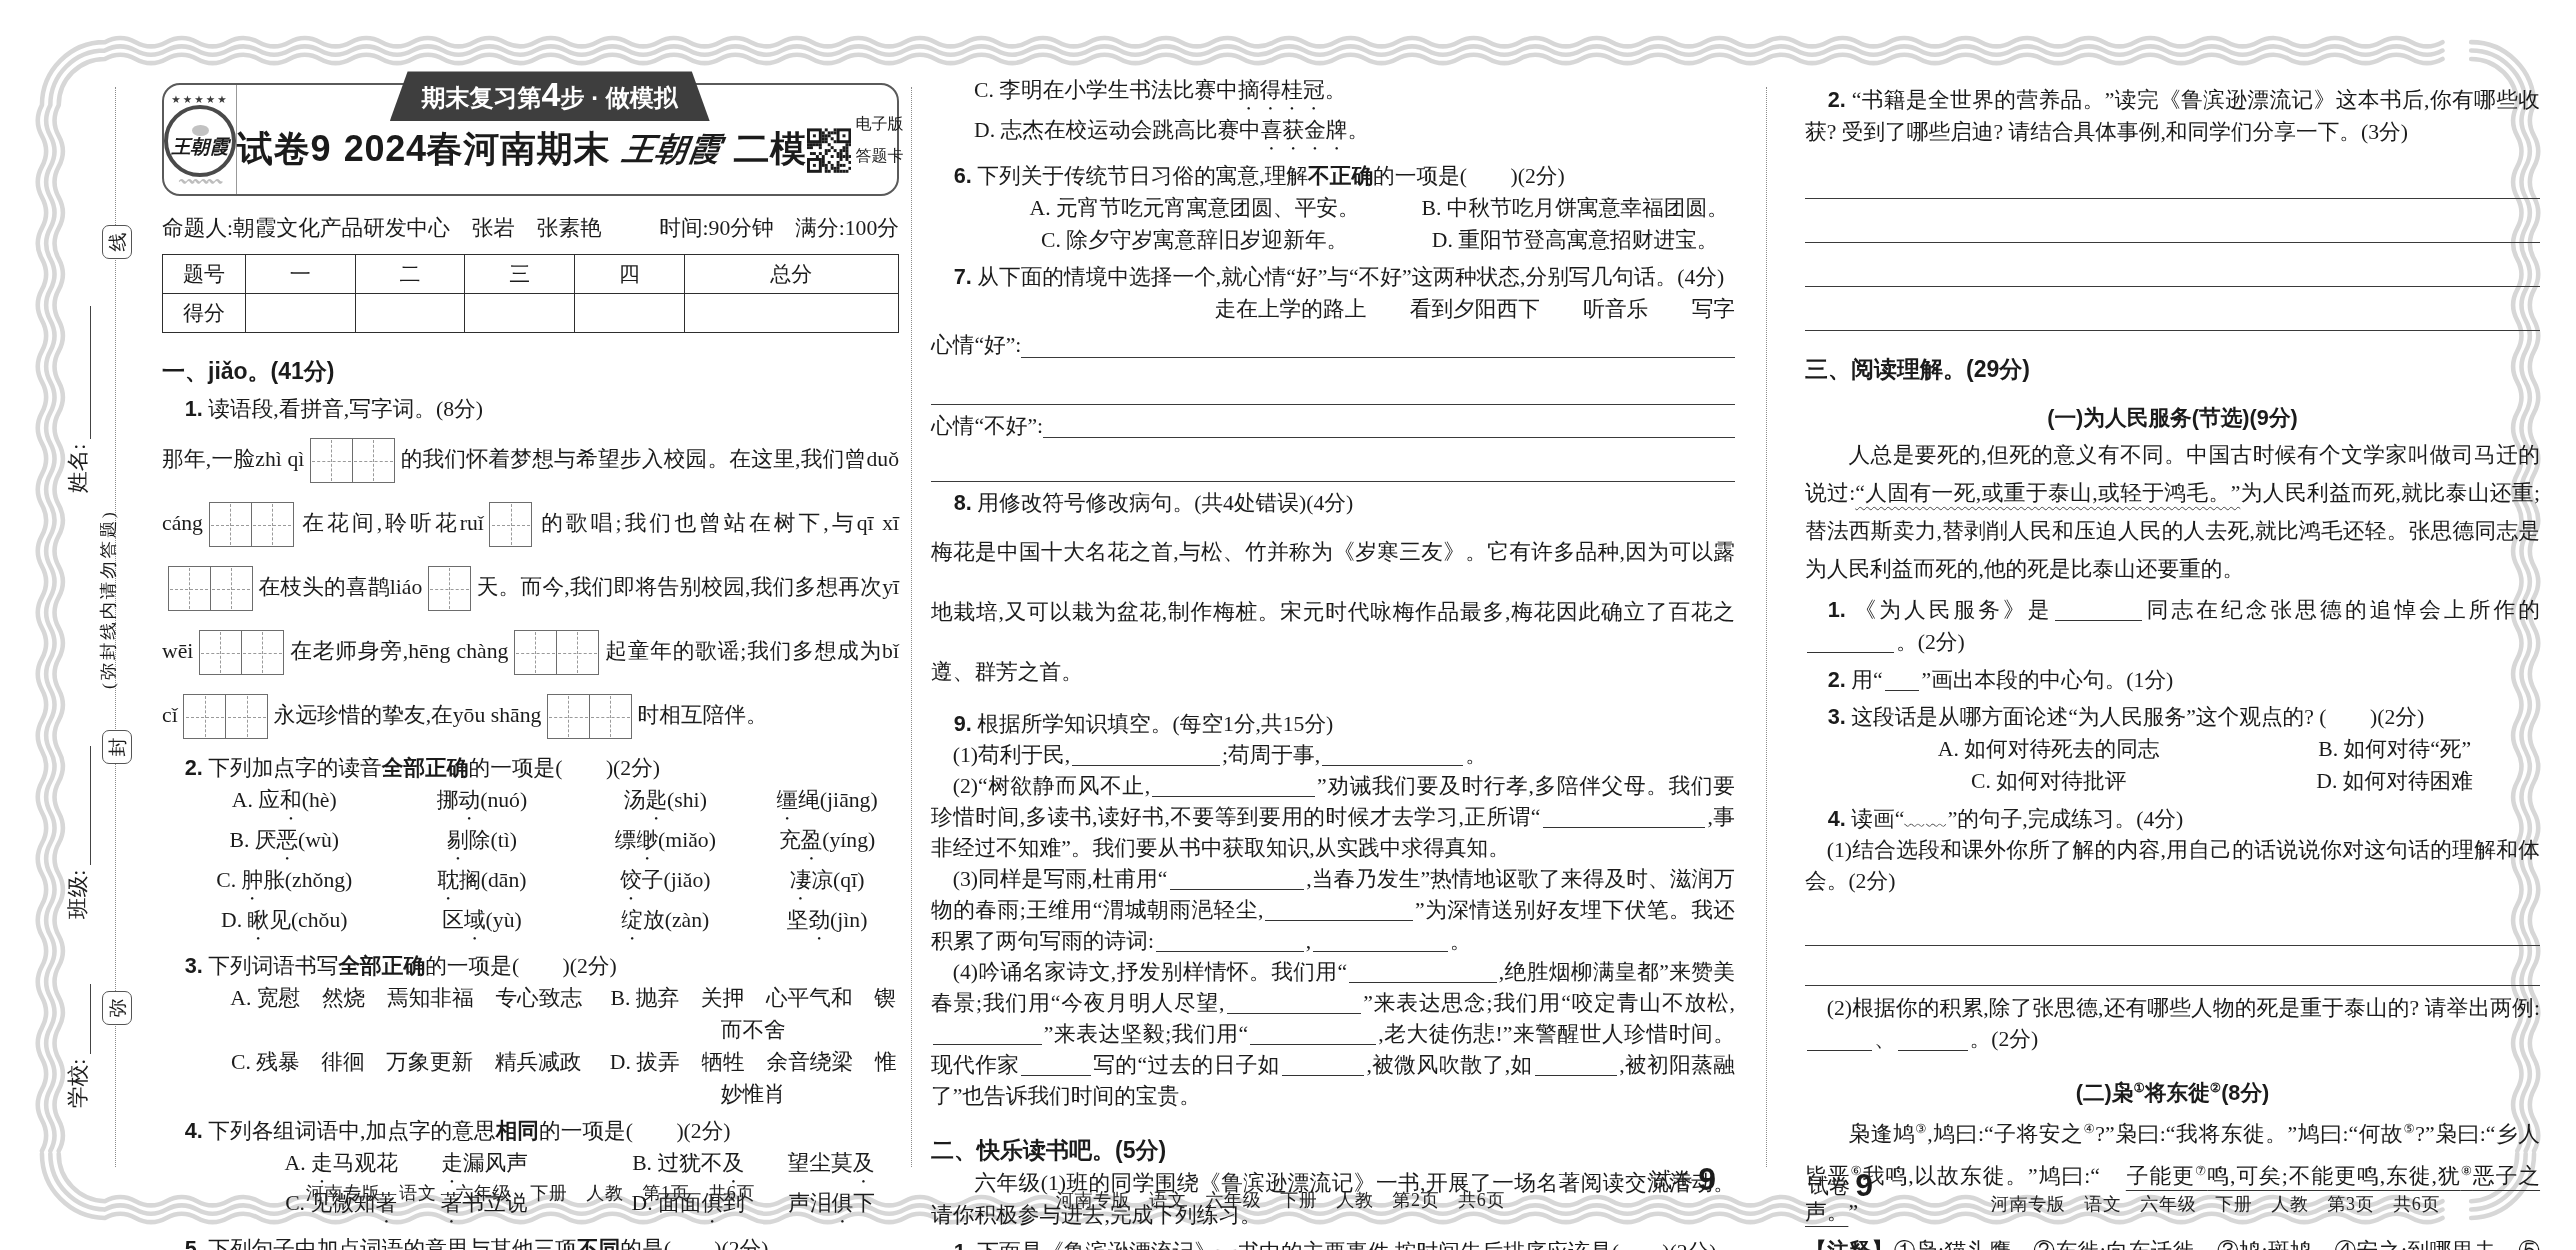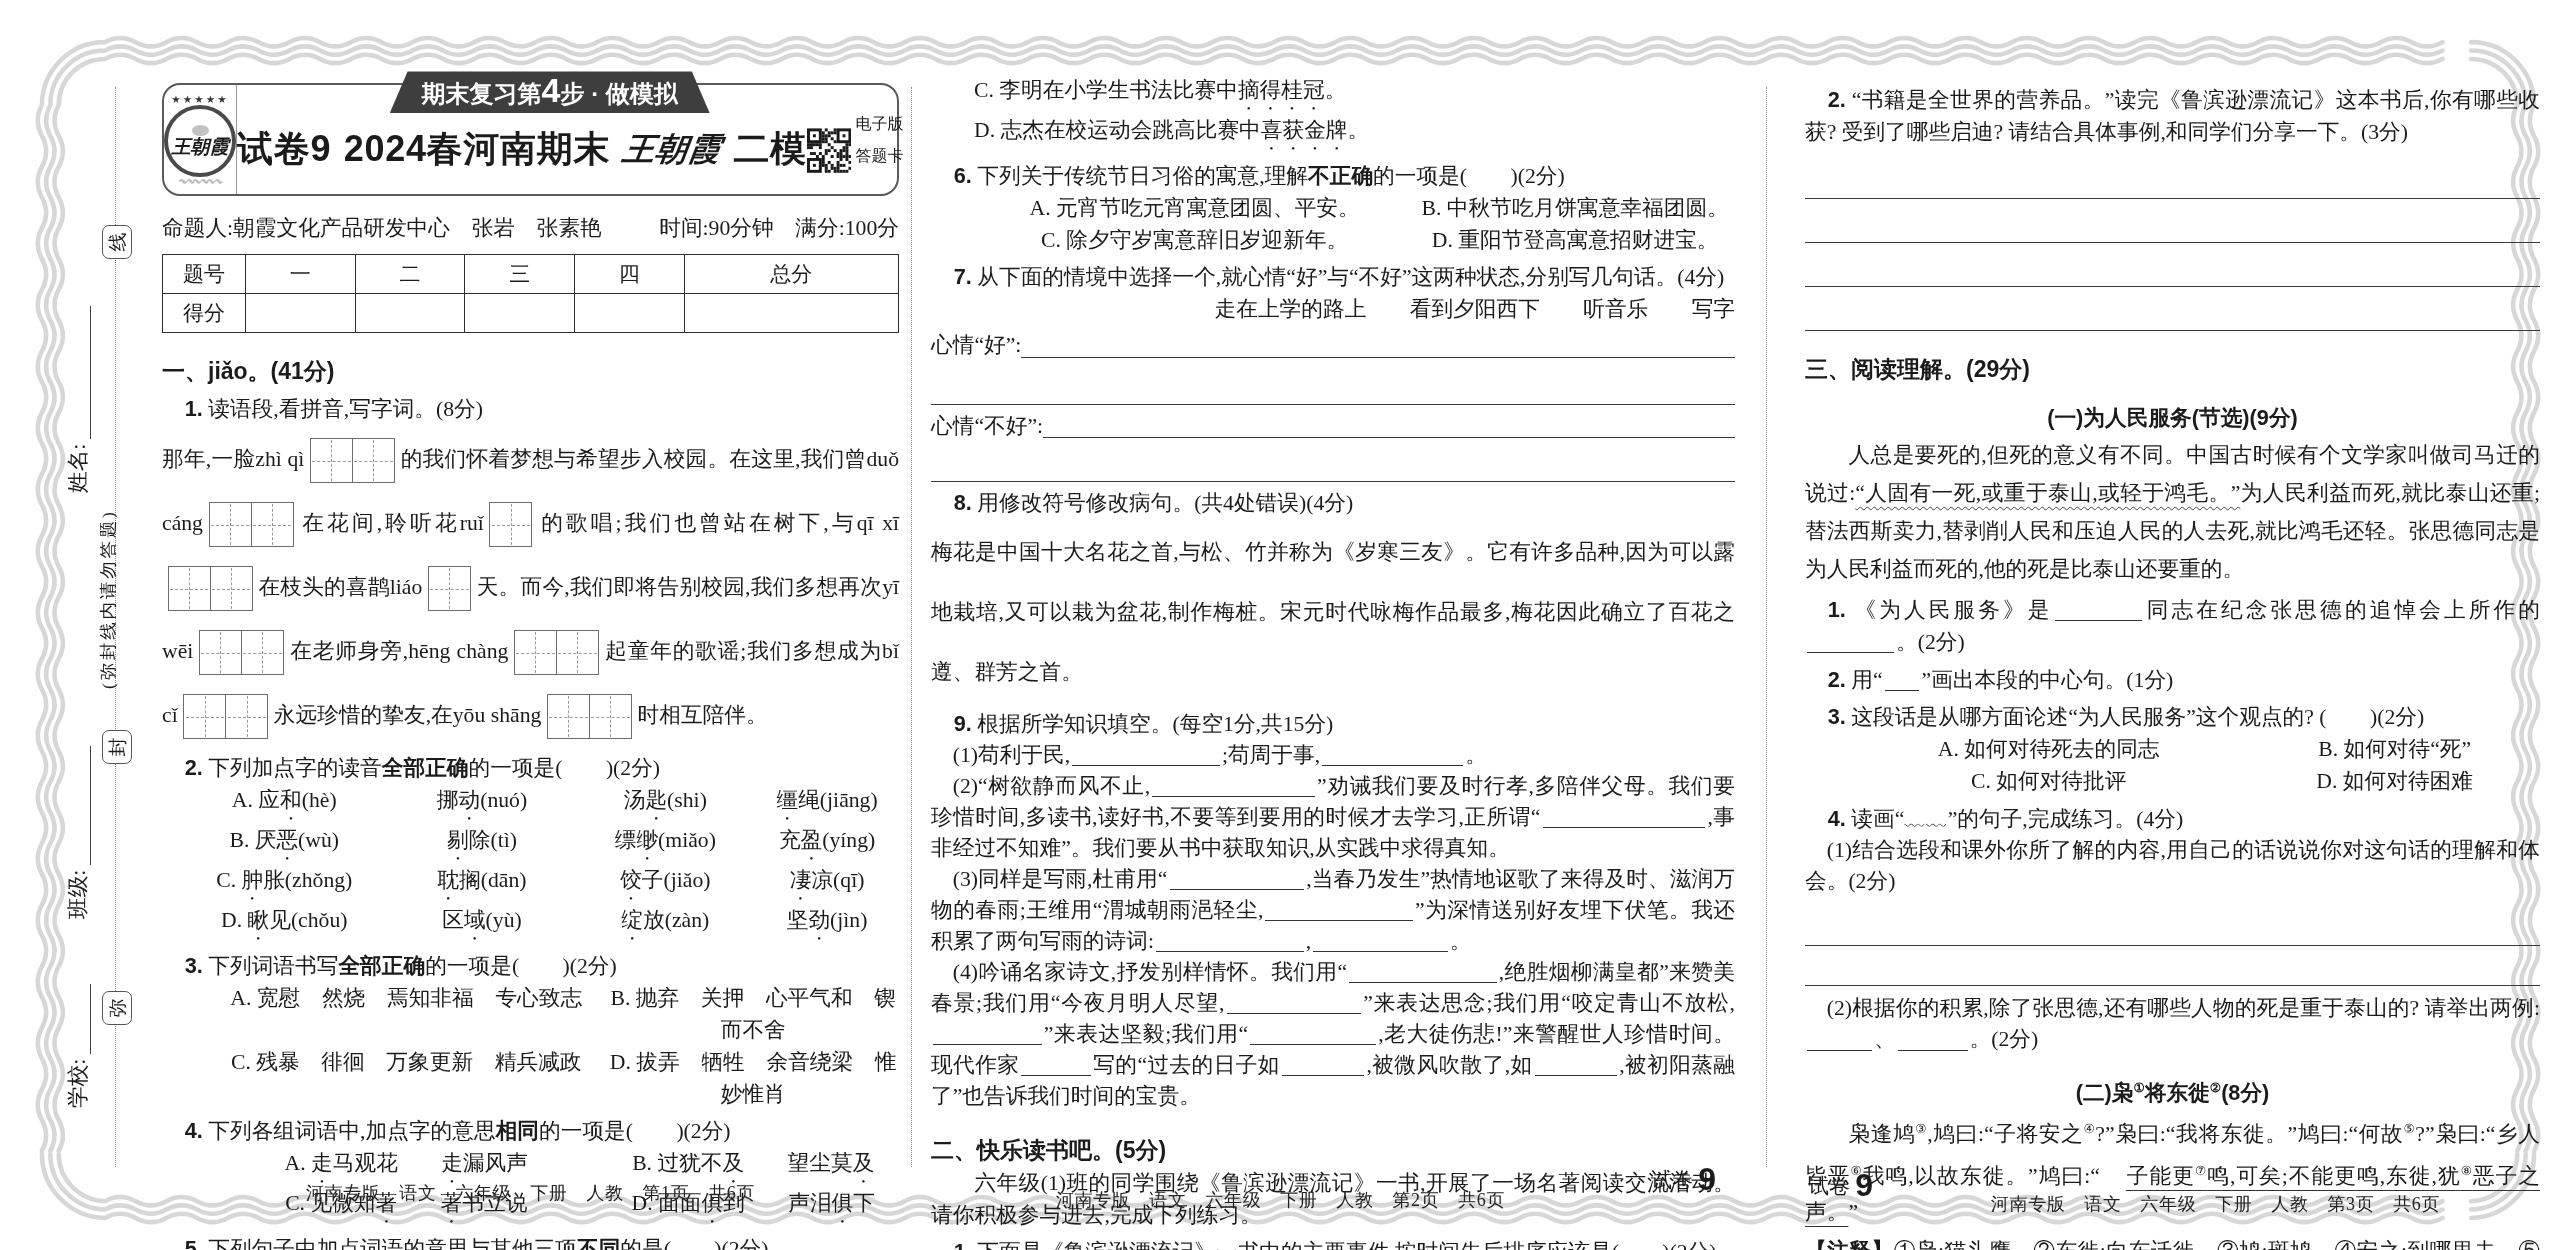--- a/index.html
+++ b/index.html
@@ -16,21 +16,21 @@
            display:flex;align-items:center;justify-content:center;font-size:19px;z-index:3;}
   .sealbox span{display:inline-block;transform:rotate(-90deg);}
   
   .col{position:absolute;top:82px;}
   #col1{left:162px;width:737px;}
   #col2{left:931px;top:74px;width:804px;}
   #col3{left:1805px;top:78px;width:735px;}
   
   .headbox{position:relative;height:109px;border:2.1px solid #5a5a5a;border-radius:18px;display:flex;align-items:stretch;margin-top:1.4px;}
   .banner{position:absolute;top:-14px;left:50%;transform:translateX(-44%);background:#3e3e3e;color:#fff;
-          font-family:"Liberation Sans",sans-serif;font-weight:bold;font-size:24px;line-height:39px;padding:0 32px;
+          font-family:"Liberation Sans",sans-serif;font-weight:bold;font-size:24px;line-height:47px;padding:0 32px;
           clip-path:polygon(18px 0,calc(100% - 18px) 0,100% 100%,0 100%);white-space:nowrap;z-index:2;}
   .banner b{font-size:34px;font-family:"Liberation Sans",sans-serif;}
   .logozone{width:112px;border-right:1.4px solid #999;display:flex;flex-direction:column;align-items:center;justify-content:center;border-radius:17px 0 0 17px;}
   .stars{font-size:10.5px;letter-spacing:2.1px;color:#3a3a3a;line-height:11.2px;}
   .ring{width:64px;height:64px;border:4.9px solid #4a4a4a;border-radius:50%;display:flex;flex-direction:column;align-items:center;justify-content:center;}
   .face{width:17px;height:11.2px;background:#c2c2c2;border-radius:50%;}
   .brandname{font-style:italic;font-weight:bold;font-size:19px;line-height:21px;font-family:"DejaVu Serif",serif;}
   .lwaves{color:#bdbdbd;font-size:15.4px;line-height:8.4px;letter-spacing:-1.4px;}
   .titlezone{flex:1;display:flex;align-items:center;justify-content:center;gap:12.6px;padding-top:18px;
              font-family:"Liberation Sans",sans-serif;font-weight:900;font-size:36px;letter-spacing:0.7px;white-space:nowrap;}

